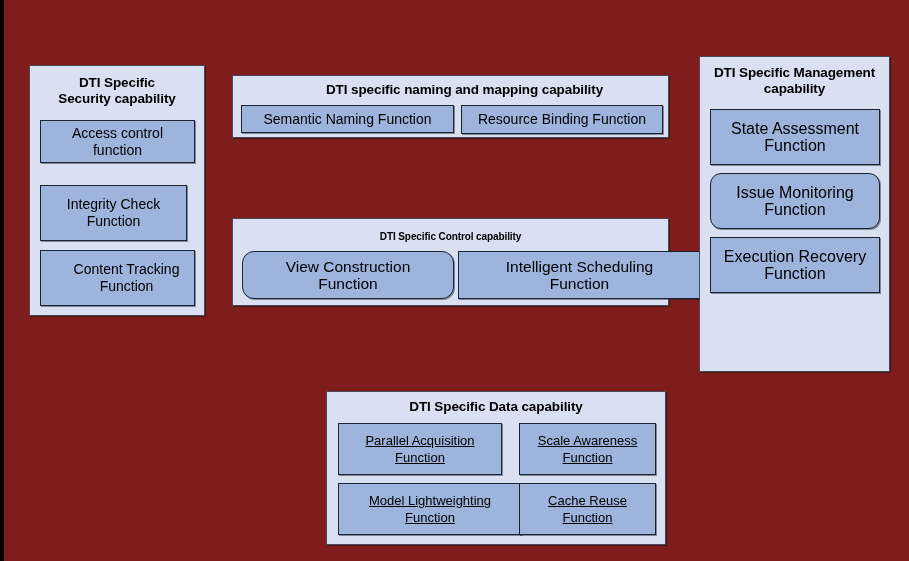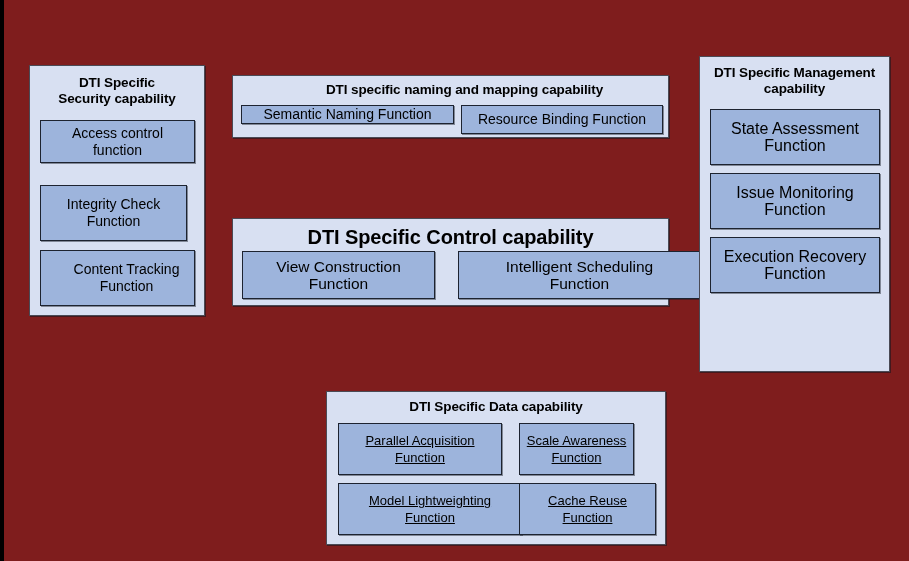--- a/index.html
+++ b/index.html
@@ -68,41 +68,41 @@
   
   #panel-security { left: 25px;  top: 65px;  width: 176px; height: 251px; }
   #panel-security .panel-title { margin-top: 9px; }
   #fn-access-control   { left: 10px; top: 54px;  width: 155px; height: 43px; }
   #fn-integrity-check  { left: 10px; top: 119px; width: 147px; height: 56px; }
   #fn-content-tracking { left: 10px; top: 184px; width: 155px; height: 56px; padding-left: 18px; }
 
   
   #panel-naming { left: 228px; top: 75px; width: 437px; height: 63px; }
   #panel-naming .panel-title { margin-top: 6px; margin-left: 28px; }
-  #fn-semantic-naming  { left: 8px;   top: 29px; width: 213px; height: 19px; }
+  #fn-semantic-naming  { left: 8px;   top: 29px; width: 213px; height: 28px; }
   #fn-resource-binding { left: 228px; top: 29px; width: 202px; height: 29px; }
 
   
   #panel-control { left: 228px; top: 218px; width: 437px; height: 88px; }
-  #panel-control .panel-title { margin-top: 10px; font-size: 20px; }
-  #fn-view-construction    { left: 9px;   top: 32px; width: 193px; height: 48px; }
+  #panel-control .panel-title { margin-top: 10px; font-size: 10px; }
+  #fn-view-construction    { left: 9px;   top: 32px; width: 212px; height: 48px; border-radius: 12px; }
   #fn-intelligent-sched    { left: 225px; top: 32px; width: 243px; height: 48px; }
 
   
   #panel-management { left: 695px; top: 56px; width: 191px; height: 316px; }
   #panel-management .panel-title { margin-top: 8px; }
   #fn-state-assessment  { left: 10px; top: 52px;  width: 170px; height: 56px; }
-  #fn-issue-monitoring  { left: 10px; top: 116px; width: 170px; height: 56px; }
+  #fn-issue-monitoring  { left: 10px; top: 116px; width: 170px; height: 56px; border-radius: 11px; }
   #fn-execution-recovery{ left: 10px; top: 180px; width: 170px; height: 56px; }
 
   
   #panel-data { left: 322px; top: 391px; width: 340px; height: 154px; }
   #panel-data .panel-title { margin-top: 7px; }
   #fn-parallel-acq      { left: 11px;  top: 31px; width: 164px; height: 52px; }
-  #fn-scale-awareness   { left: 192px; top: 31px; width: 115px; height: 52px; }
+  #fn-scale-awareness   { left: 192px; top: 31px; width: 137px; height: 52px; }
   #fn-model-lightweight { left: 11px;  top: 91px; width: 184px; height: 52px; }
   #fn-cache-reuse       { left: 192px; top: 91px; width: 137px; height: 52px; }
 </style>
 </head>
 <body>
 
 <div id="canvas">
 
   <div class="panel" id="panel-security">
     <div class="panel-title">DTI Specific

